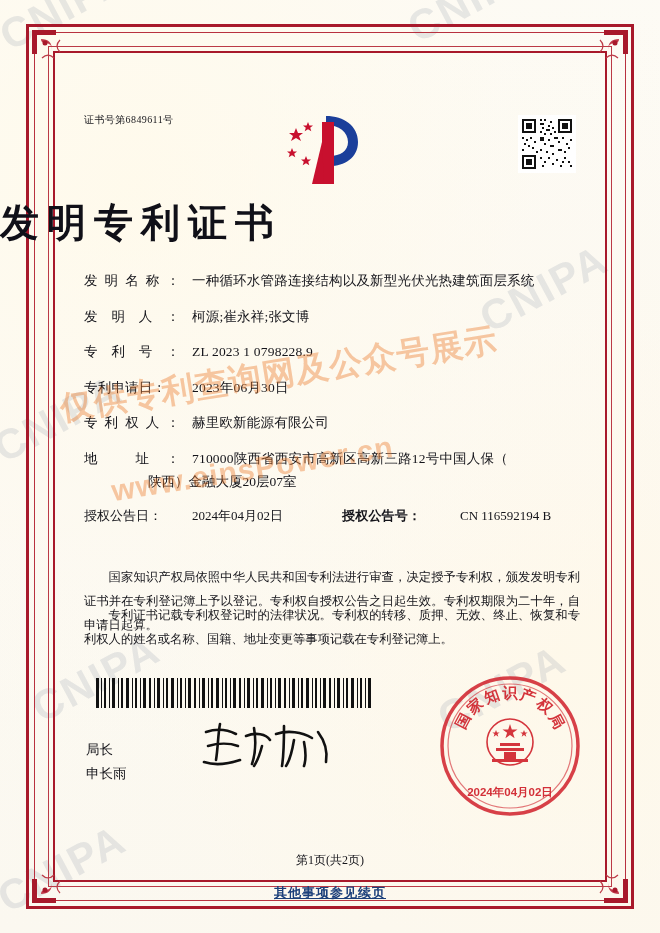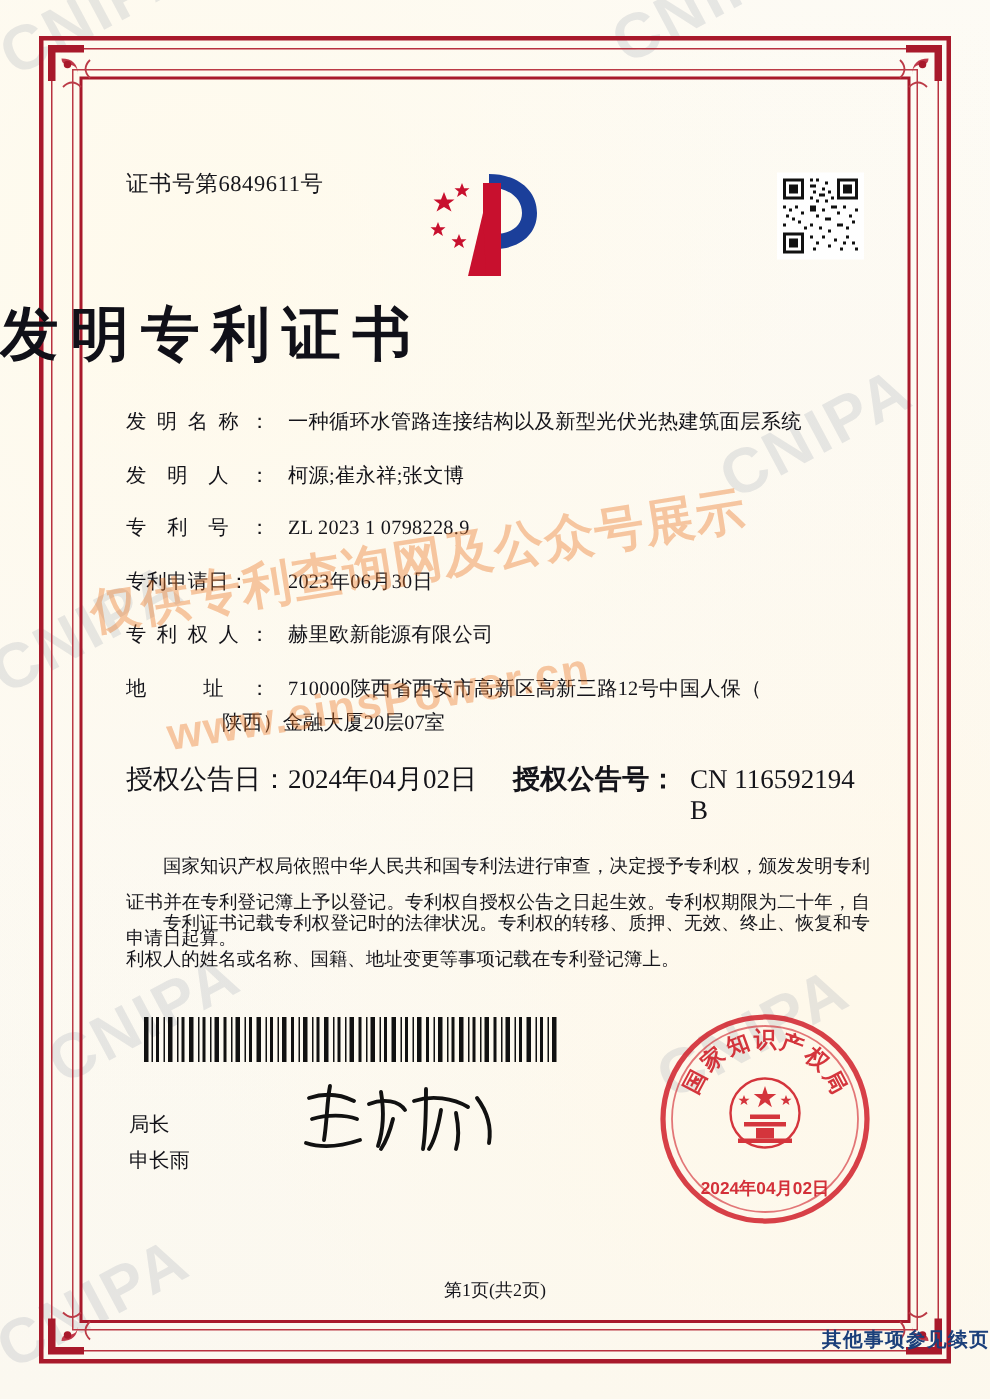--- a/index.html
+++ b/index.html
@@ -119,21 +119,21 @@
     white-space: nowrap;
     transform: rotate(-9deg);
     letter-spacing: 1px;
   }
 
   
   .cert-no {
     position: absolute;
     left: 84px;
     top: 113px;
-    font-size: 15px;
+    font-size: 10px;
     color: #17171c;
     letter-spacing: 0.4px;
   }
 
   .logo {
     position: absolute;
     left: 282px;
     top: 112px;
     width: 96px;
     height: 78px;
@@ -197,21 +197,21 @@
   .addr-line2 {
     margin-left: 64px;
     font-size: 13.5px;
     margin-top: -12px;
     margin-bottom: 16px;
     color: #14141a;
   }
   .row-split {
     display: flex;
     align-items: baseline;
-    font-size: 18px;
+    font-size: 13px;
     color: #14141a;
     margin-bottom: 18px;
   }
   .row-split .label { width: 108px; flex: 0 0 108px; }
   .row-split .value { flex: 0 0 150px; }
   .row-split .label2 {
     flex: 0 0 118px;
     letter-spacing: 0.2px;
     font-weight: bold;
   }
@@ -273,25 +273,26 @@
     left: 0; right: 0;
     top: 852px;
     text-align: center;
     font-size: 12px;
     color: #15151b;
   }
   .footer-note {
     position: absolute;
     left: 0; right: 0;
     top: 884px;
-    text-align: right;
+    text-align: center;
     font-size: 13px;
     font-weight: 700;
     color: #1b3f7a;
     letter-spacing: 1px;
+    text-decoration: underline;
   }
 </style>
 </head>
 <body>
 
 <div class="page">
   <div class="paper-tint"></div>
 
   <div class="wm-layer">
     <div class="wm w1">CNIPA</div>

